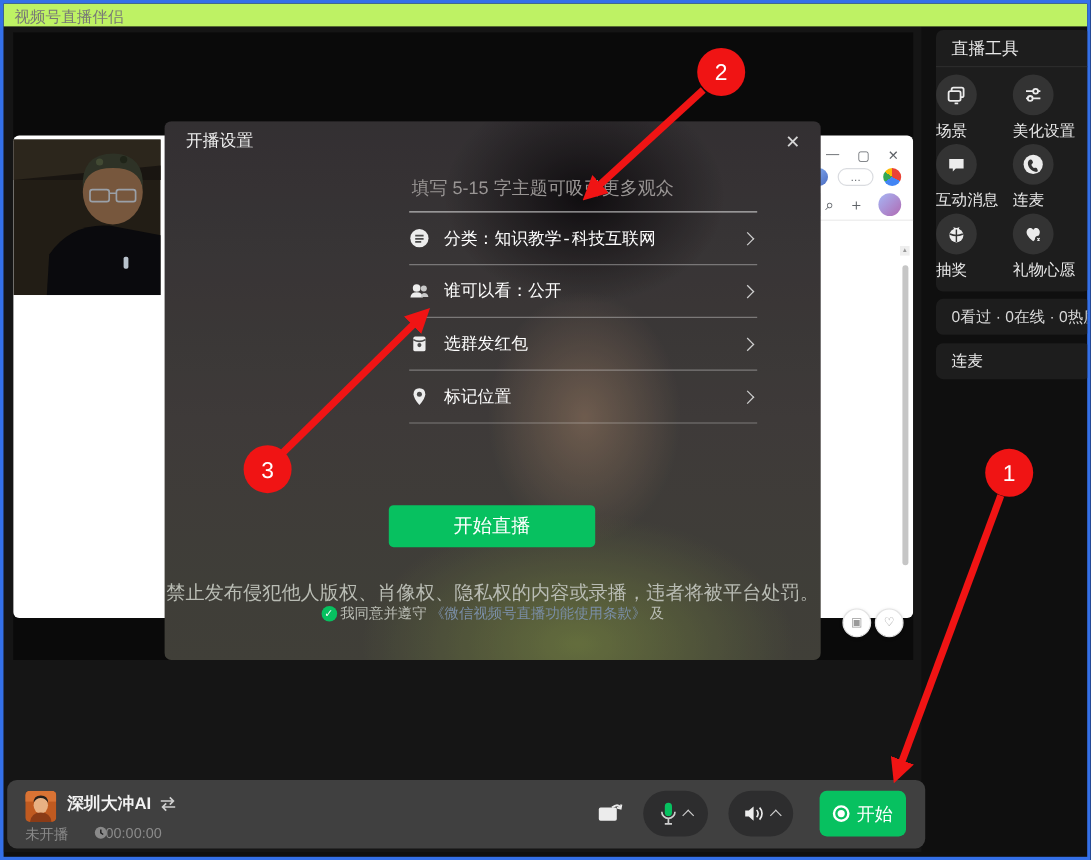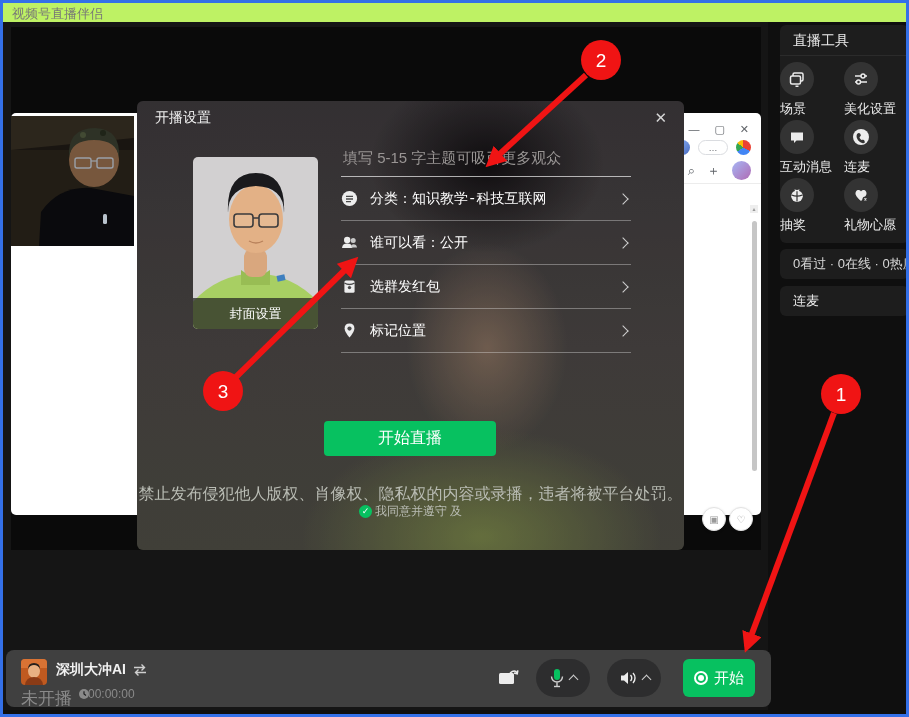--- a/index.html
+++ b/index.html
@@ -74,21 +74,21 @@
   .stats-panel { top:246px; height:30px; }
   .stats-text { line-height:30px; padding-left:13px; font-size:13px; color:#d8d8d8; white-space:nowrap; }
   .mic-panel { top:283px; height:30px; }
   .mic-panel .panel-head { height:30px; line-height:30px; font-size:13px; }
 
   
   .bottombar { position:absolute; left:3px; top:647px; width:765px; height:57px; background:#404040; border-radius:8px; z-index:5; }
   .bavatar { position:absolute; left:15px; top:9px; width:26px; height:26px; border-radius:4px; overflow:hidden; }
   .channel-name { position:absolute; left:50px; top:11px; font-size:14px; color:#f2f2f2; font-weight:bold; }
   .swap-ic { position:absolute; left:126px; top:13px; }
-  .status-label { position:absolute; left:15px; top:37px; font-size:17px; color:#8a8a8a; }
+  .status-label { position:absolute; left:15px; top:37px; font-size:12px; color:#8a8a8a; }
   .clock-ic { position:absolute; left:72px; top:38px; }
   .timer { position:absolute; left:82px; top:37px; font-size:12px; color:#8a8a8a; }
   .share-ic { position:absolute; left:490px; top:15px; cursor:pointer; }
   .ctl-pill { position:absolute; top:9px; width:54px; height:38px; background:#2d2d2e; border-radius:19px;
               display:flex; align-items:center; justify-content:center; gap:6px; cursor:pointer; }
   .mic-pill { left:530px; } .spk-pill { left:601px; }
   .chev-up { width:7px; height:7px; border-right:1.5px solid #cfcfcf; border-top:1.5px solid #cfcfcf;
              transform:rotate(-45deg); margin-top:3px; }
   .start-btn { position:absolute; left:677px; top:9px; width:72px; height:38px; background:#07c160; border:none;
                border-radius:6px; color:#fff; font-size:15px; cursor:pointer; display:flex; align-items:center;
@@ -149,36 +149,20 @@
         <line x1="80" y1="45" x2="86" y2="45" stroke="#9aa0a8" stroke-width="1.2"></line>
         <rect x="92" y="98" width="4" height="10" rx="1.5" fill="#b9c3cc"></rect>
       </svg>
     </div>
   </div>
 
   <div class="modal">
     <div class="modal-title">开播设置</div>
     <div class="modal-close">✕</div>
 
-    <div class="cover">
-      <svg width="125" height="172" viewBox="0 0 125 172">
-        <rect width="125" height="172" fill="#d2d0d1"></rect>
-        <path d="M-6 172 L-6 152 Q20 118 62 116 Q105 118 131 152 L131 172 Z" fill="#a8cf63"></path>
-        <path d="M48 113 Q62 124 77 113 L77 128 L48 128 Z" fill="#98bd54"></path>
-        <rect x="51" y="92" width="23" height="28" rx="8" fill="#d9a77e"></rect>
-        <ellipse cx="63" cy="62" rx="27" ry="34" fill="#e3b186"></ellipse>
-        <path d="M35 56 Q33 16 63 16 Q93 16 91 56 Q91 30 63 29 Q35 30 35 56 Z" fill="#1a1a1d"></path>
-        <rect x="41" y="57" width="19" height="13" rx="3" fill="rgba(255,255,255,.10)" stroke="#3a3a3c" stroke-width="1.6"></rect>
-        <rect x="66" y="57" width="19" height="13" rx="3" fill="rgba(255,255,255,.10)" stroke="#3a3a3c" stroke-width="1.6"></rect>
-        <line x1="60" y1="61" x2="66" y2="61" stroke="#3a3a3c" stroke-width="1.4"></line>
-        <path d="M56 84 Q63 88 70 84" fill="none" stroke="#b9825c" stroke-width="1.4"></path>
-        <rect x="84" y="118" width="8" height="6" fill="#3f7fbf" transform="rotate(-12 88 121)"></rect>
-      </svg>
-      <div class="cover-label">封面设置</div>
-    </div>
 
     <div class="form">
       <input class="topic-input" placeholder="填写 5-15 字主题可吸引更多观众" style="">
       <div class="frow">
         <svg class="ric" viewBox="0 0 17 17">
           <circle cx="8.5" cy="8.5" r="7.6" fill="#ededed"></circle>
           <line x1="5" y1="6.4" x2="12" y2="6.4" stroke="#4a4a4a" stroke-width="1.4"></line>
           <line x1="5" y1="9" x2="12" y2="9" stroke="#4a4a4a" stroke-width="1.4"></line>
           <line x1="5" y1="11.6" x2="10" y2="11.6" stroke="#4a4a4a" stroke-width="1.4"></line>
         </svg>
@@ -212,20 +196,21 @@
         <span class="rlabel">标记位置</span>
         <span class="chev"></span>
       </div>
     </div>
 
     <button class="start-live-btn">开始直播</button>
     <div class="disclaimer">禁止发布侵犯他人版权、肖像权、隐私权的内容或录播，违者将被平台处罚。</div>
     <div class="agreement">
       <span class="check-ic">✓</span>
       <span>我同意并遵守</span>
+      <span class="link">《微信视频号直播功能使用条款》</span>
       <span>及</span>
     </div>
   </div>
 
   <div class="panel tools-panel">
     <div class="panel-head">直播工具</div>
     <div class="tool-grid">
       <div class="tool-cell">
         <span class="ticon">
             <svg width="18" height="18" viewBox="0 0 18 18">

